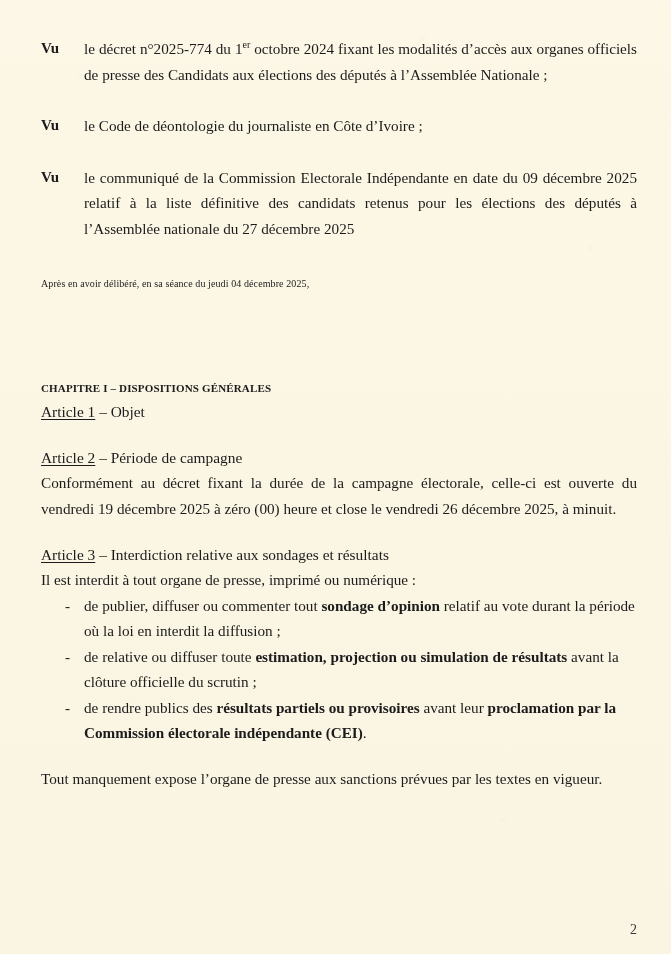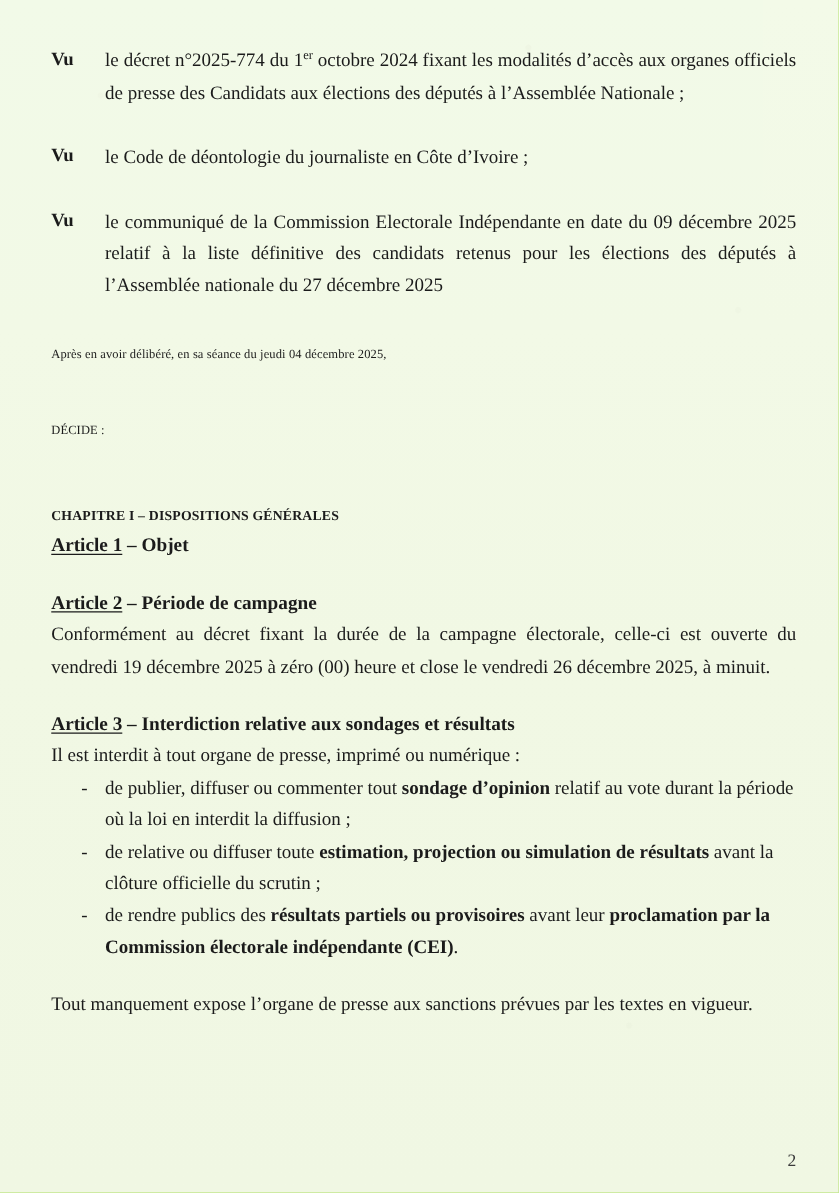--- a/index.html
+++ b/index.html
@@ -6,21 +6,21 @@
   html, body {
     margin: 0;
     padding: 0;
     background: #ffffff;
   }
   .page {
     position: relative;
     width: 671px;
     height: 954px;
     margin: 0 auto;
-    background: #84cc16;
+    background: #eab308;
     overflow: hidden;
     font-family: "Liberation Serif", "DejaVu Serif", serif;
     color: #1b1b1b;
     -webkit-font-smoothing: antialiased;
   }
   
   .page::before {
     content: "";
     position: absolute;
     inset: 0;
@@ -75,21 +75,21 @@
     line-height: 25px;
     letter-spacing: .1px;
   }
   .heading-chapter {
     font-weight: bold;
     font-size: 11px;
     line-height: 24px;
     letter-spacing: .15px;
   }
   .heading-article {
-    font-weight: bold;
+    font-weight: normal;
     font-size: 15.4px;
     line-height: 24px;
   }
   .heading-article .u {
     text-decoration: underline;
     text-underline-offset: 2px;
   }
 
   ul.dash-list {
     list-style: none;
@@ -157,21 +157,20 @@
       <div class="vu-label">Vu</div>
       <div class="vu-body">le communiqué de la Commission Electorale Indépendante en date du 09 décembre 2025 relatif à la liste définitive des candidats retenus pour les élections des députés à l’Assemblée nationale du 27 décembre 2025</div>
     </div>
 
     <div class="sp-30"></div>
 
     <div class="bold-line">Après en avoir délibéré, en sa séance du jeudi 04 décembre 2025,</div>
 
     <div class="sp-36"></div>
 
-    <div class="bold-line">DÉCIDE :</div>
 
     <div class="sp-44"></div>
 
     <div class="heading-chapter">CHAPITRE I – DISPOSITIONS GÉNÉRALES</div>
 
     <div class="heading-article"><span class="u">Article 1</span><span> – Objet</span></div>
 
     <div class="sp-22"></div>
 
     <div class="heading-article"><span class="u">Article 2</span><span> – Période de campagne</span></div>

